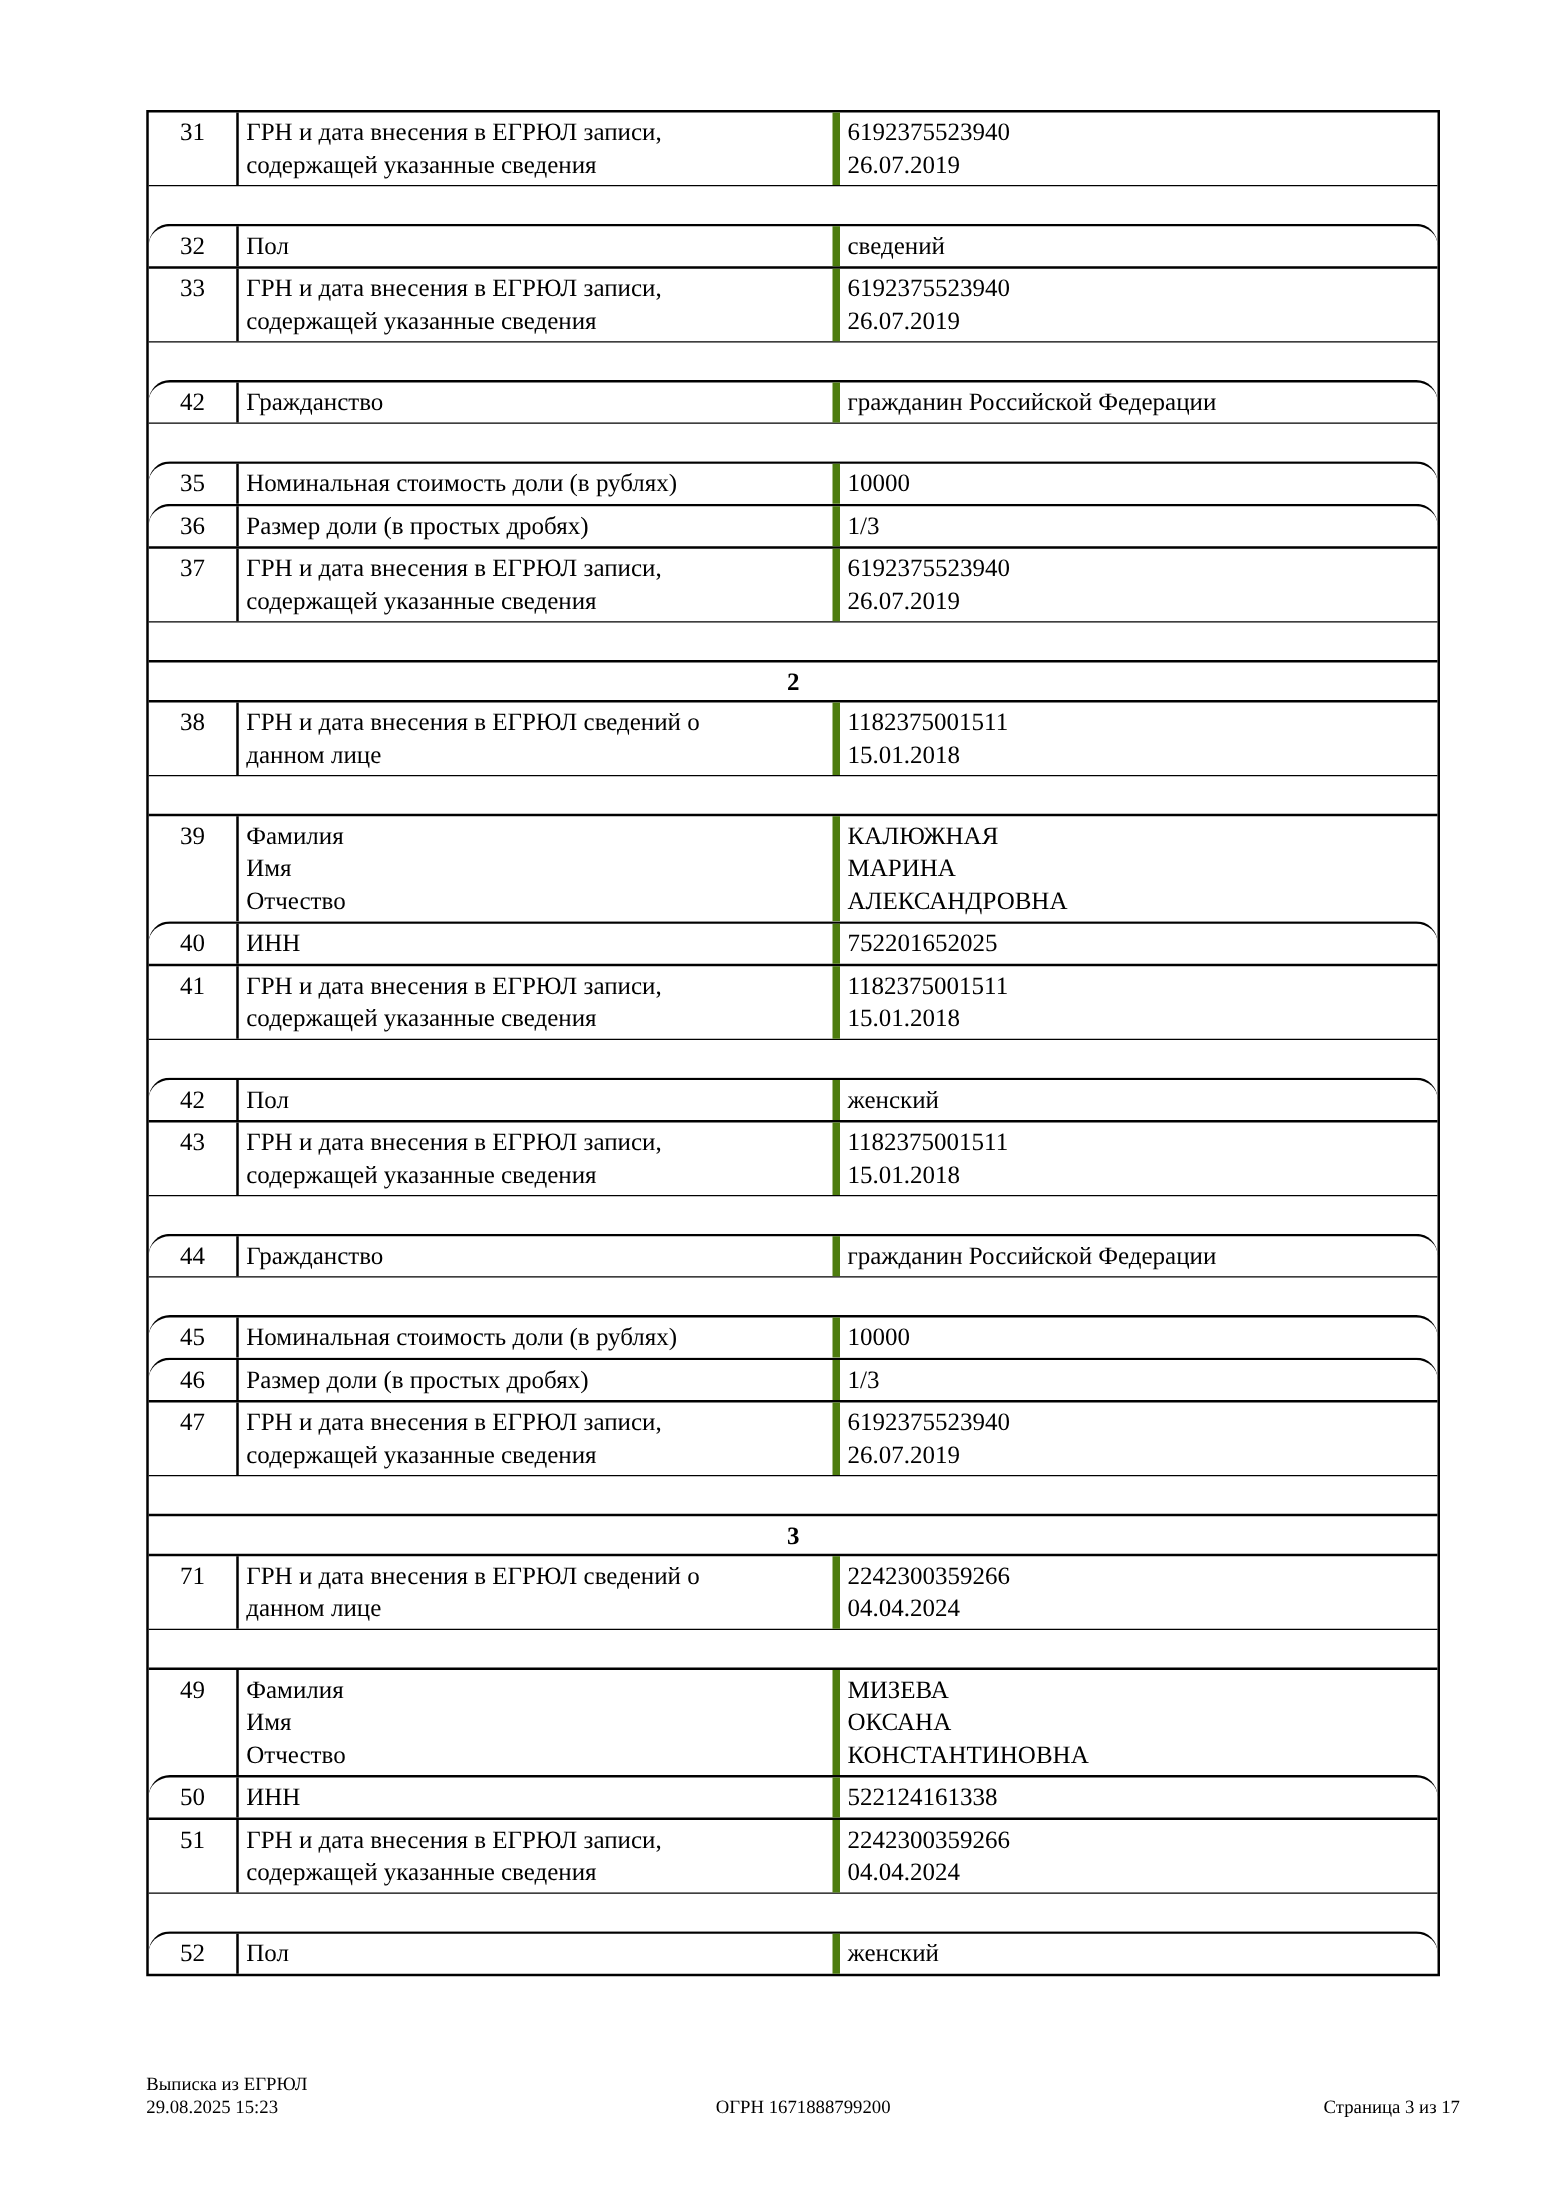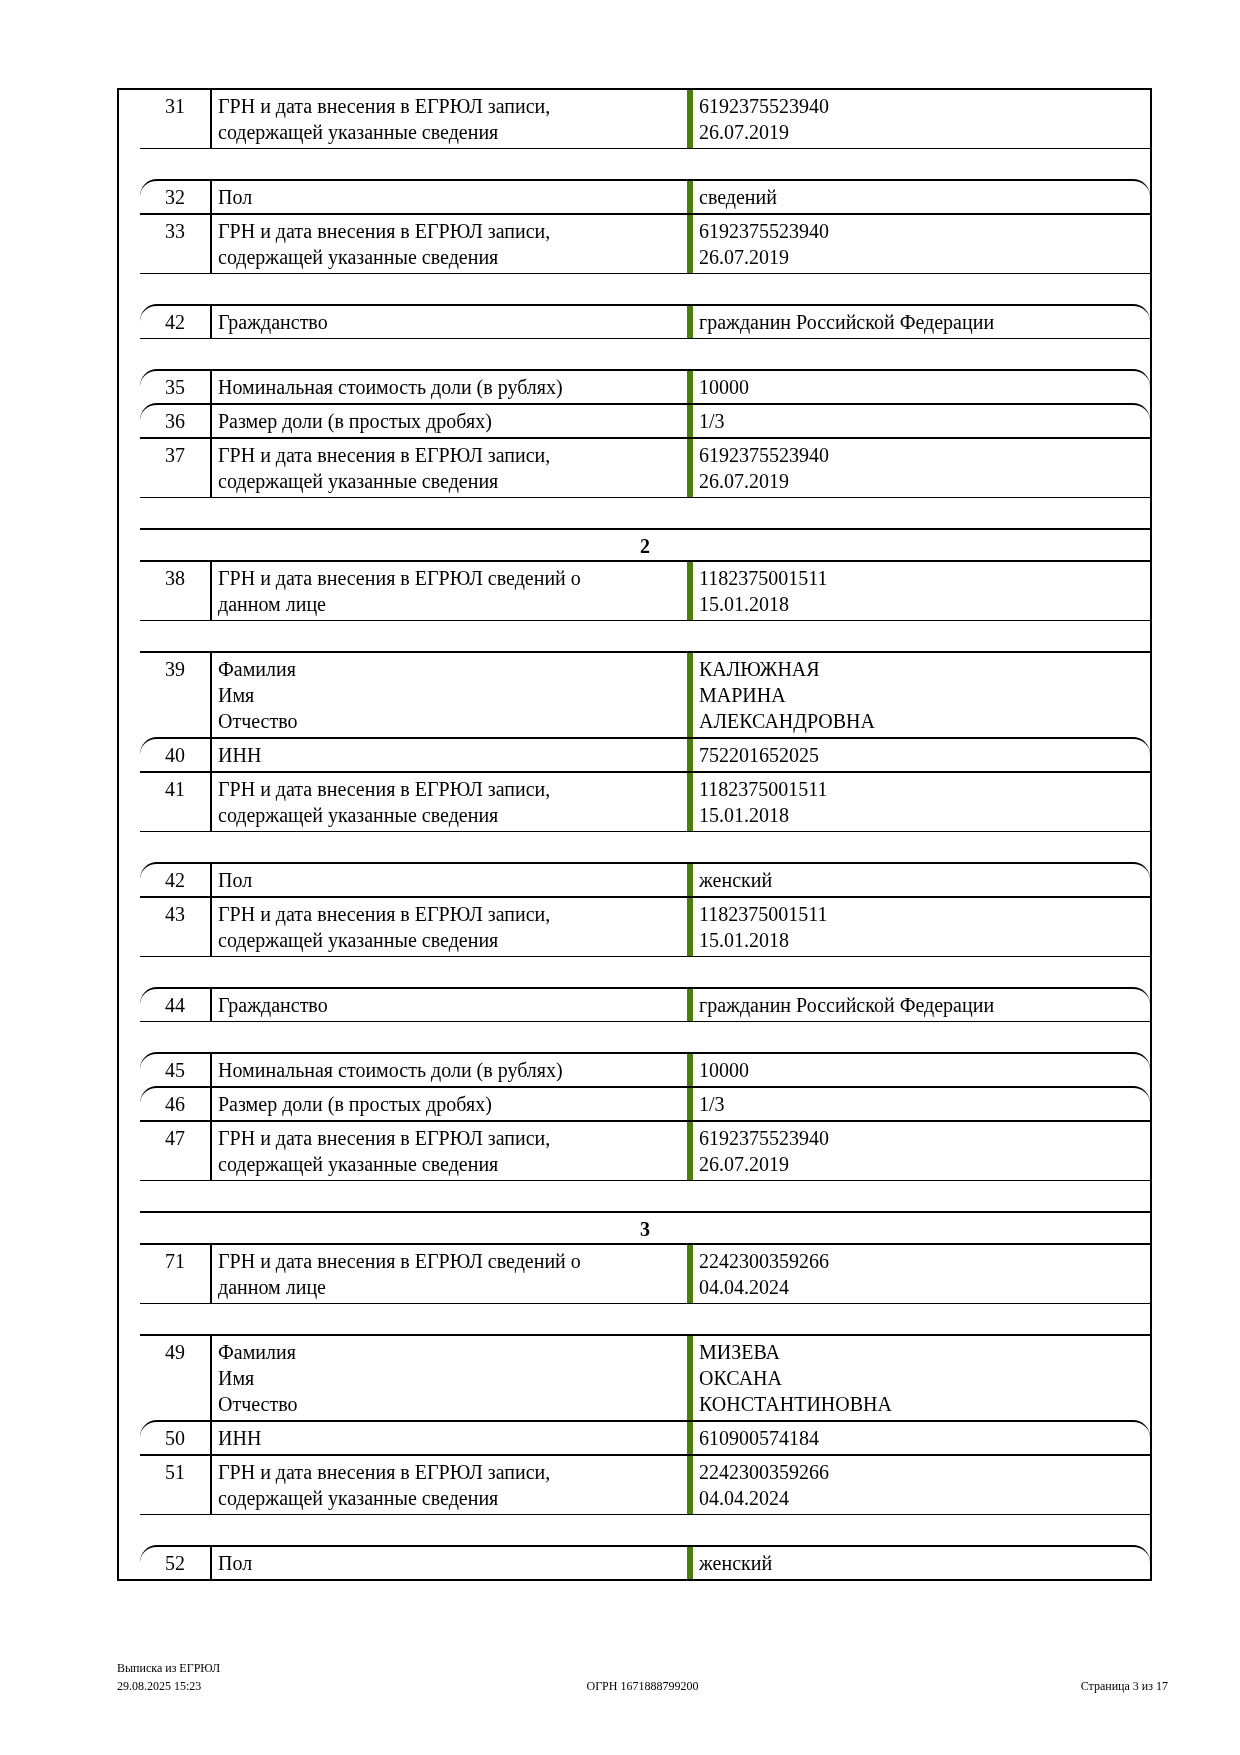--- a/index.html
+++ b/index.html
@@ -30,21 +30,20 @@
     width: 1035px;
     box-sizing: border-box;
     border: 2px solid #000;
     background: #fff;
     font-size: 20px;
     line-height: 26px;
   }
   .row {
     box-sizing: border-box;
     border-top: 2px solid #000;
-    margin-left: 21px;
   }
   .row.first { border-top: 0; }
   .row.item {
     display: grid;
     grid-template-columns: 72px 481px 1fr;
   }
   .row.spacer {
     border-top: 1px solid #000;
     height: 31px;
   }
@@ -74,21 +73,21 @@
 
   
   .footer {
     position: absolute;
     left: 117px;
     top: 1659px;
     width: 1051px;
     display: grid;
     grid-template-columns: 1fr auto 1fr;
     align-items: end;
-    font-size: 12px;
+    font-size: 15px;
     line-height: 18px;
   }
   .footer .f-left   { text-align: left; }
   .footer .f-center { text-align: center; }
   .footer .f-right  { text-align: right; }
 </style>
 </head>
 <body>
 
 <div class="page">
@@ -221,21 +220,21 @@
         <div class="cell label">Фамилия
 Имя
 Отчество</div>
         <div class="cell value">МИЗЕВА
 ОКСАНА
 КОНСТАНТИНОВНА</div>
       </div>
       <div class="row item lines-1">
         <div class="cell num">50</div>
         <div class="cell label">ИНН</div>
-        <div class="cell value">610900574184</div>
+        <div class="cell value">522124161338</div>
       </div>
       <div class="row item lines-2">
         <div class="cell num">51</div>
         <div class="cell label">ГРН и дата внесения в ЕГРЮЛ записи,
 содержащей указанные сведения</div>
         <div class="cell value">2242300359266
 04.04.2024</div>
       </div>
       <div class="row spacer"></div>
       <div class="row item lines-1">

